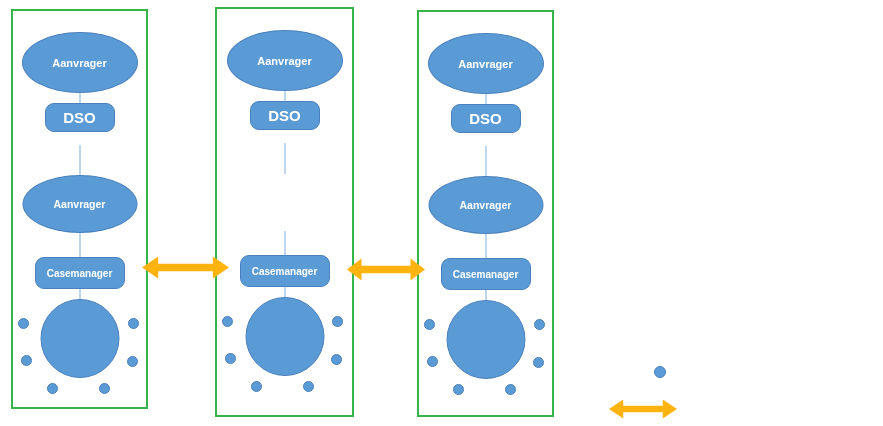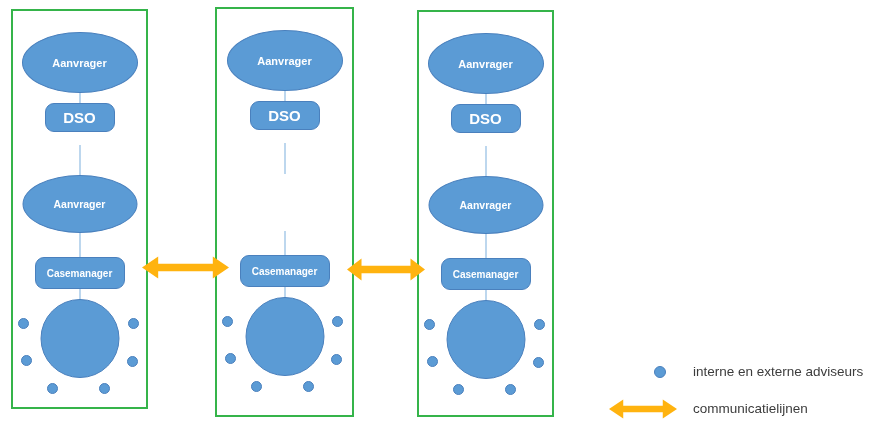--- a/index.html
+++ b/index.html
@@ -153,21 +153,19 @@
       <polygon fill="currentColor" points="0,11 16,0.5 16,7.3 70,7.3 70,0.5 86,11 70,21.5 70,14.7 16,14.7 16,21.5"></polygon>
     </svg>
   </div>
   <div class="comm-arrow arrow-2">
     <svg viewBox="0 0 86 22" preserveAspectRatio="none" aria-hidden="true">
       <polygon fill="currentColor" points="0,11 16,0.5 16,7.3 70,7.3 70,0.5 86,11 70,21.5 70,14.7 16,14.7 16,21.5"></polygon>
     </svg>
   </div>
 
   <div class="legend-dot"></div>
-  <div class="legend-label legend-label-advisors">interne en externe adviseurs</div>
   <div class="comm-arrow legend-arrow">
     <svg viewBox="0 0 86 22" preserveAspectRatio="none" aria-hidden="true">
       <polygon fill="currentColor" points="0,11 18,0.5 18,7.3 68,7.3 68,0.5 86,11 68,21.5 68,14.7 18,14.7 18,21.5"></polygon>
     </svg>
   </div>
-  <div class="legend-label legend-label-comm">communicatielijnen</div>
 
 </div>
 
 </body></html>

